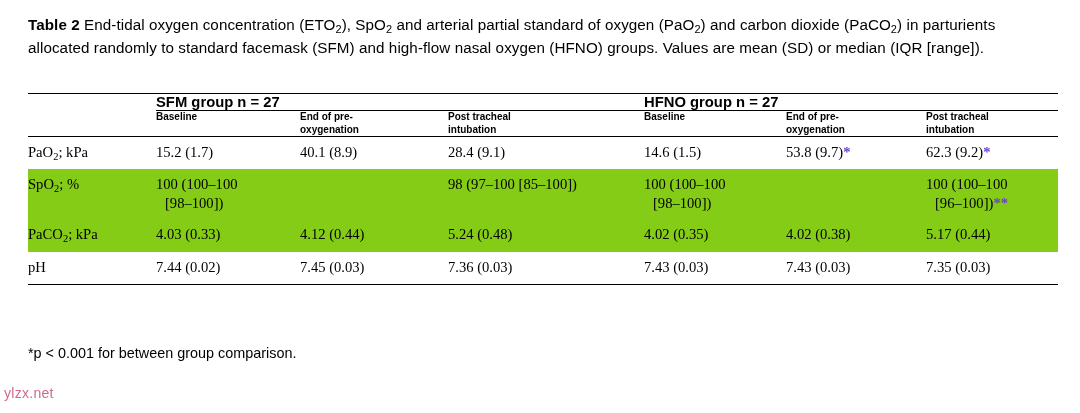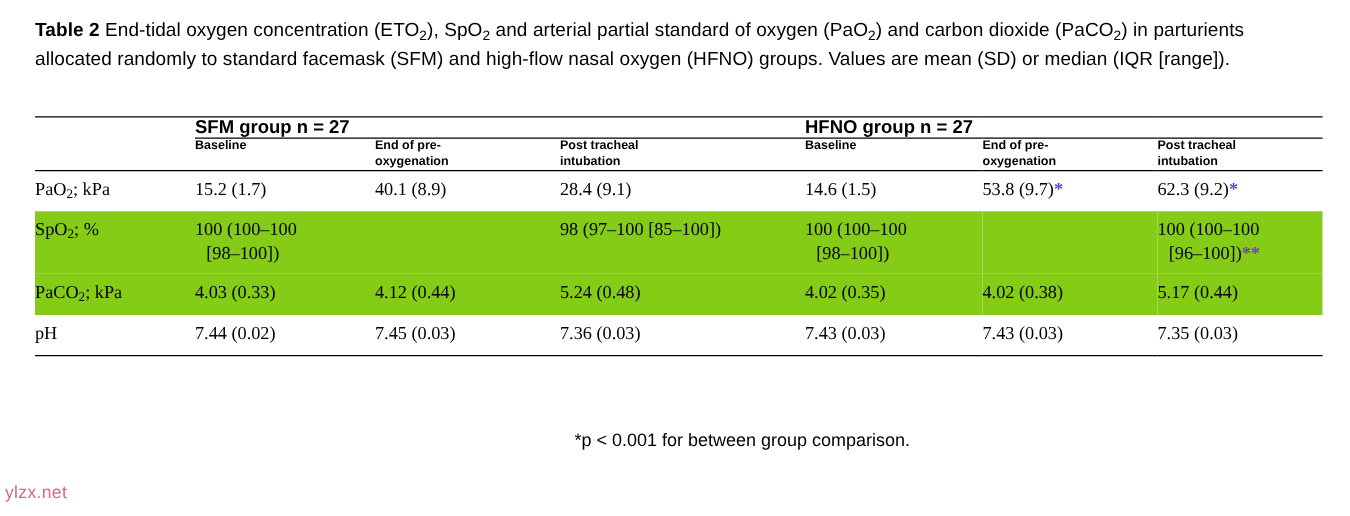--- a/index.html
+++ b/index.html
@@ -108,21 +108,20 @@
   .footnotes {
     position: absolute;
     left: 28px;
     top: 343px;
     width: 700px;
     font-size: 14.4px;
     line-height: 1.5;
   }
   .footnotes div {
     white-space: nowrap;
-    text-align: right;
   }
   .watermark {
     position: absolute;
     left: 4px;
     top: 385px;
     font-size: 14px;
     color: #d06a8c;
     font-family: "Liberation Sans", sans-serif;
     letter-spacing: 0.02em;
   }

